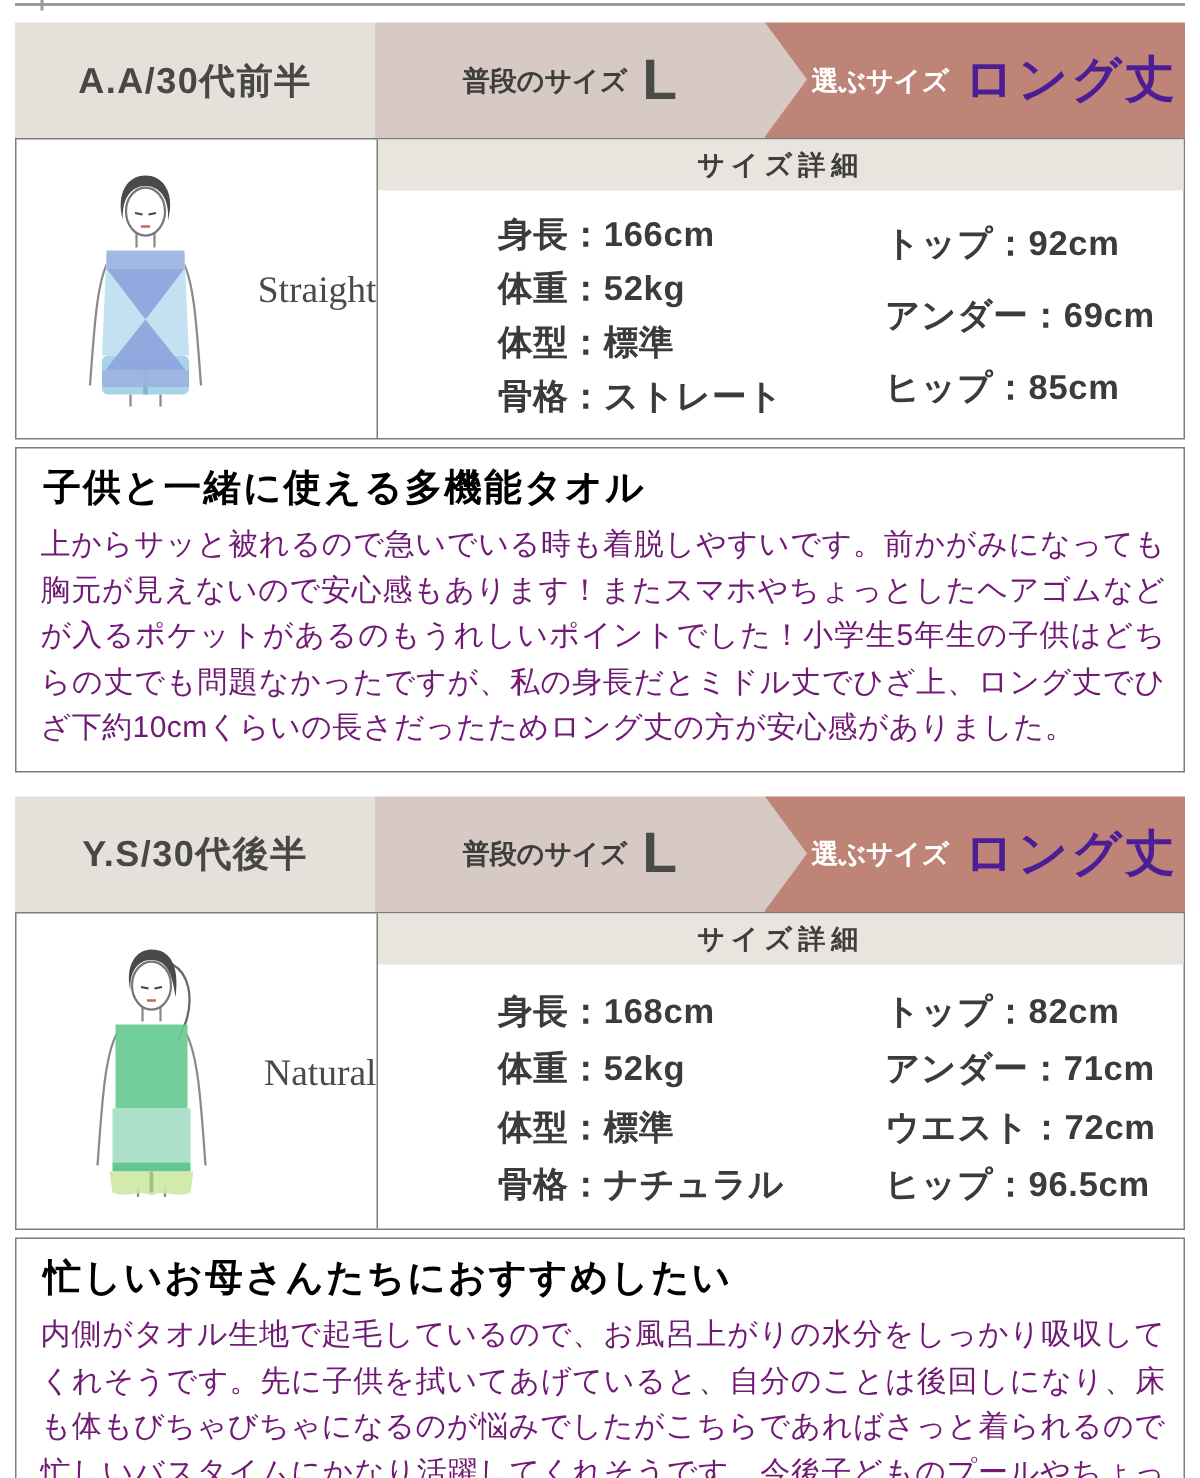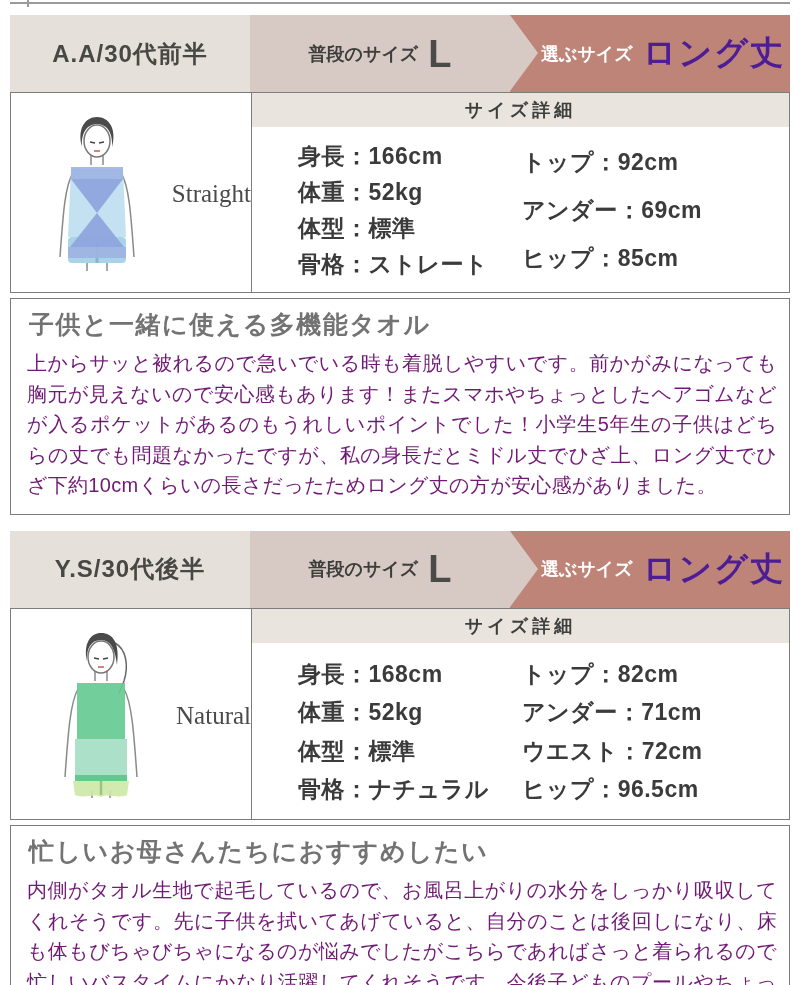--- a/index.html
+++ b/index.html
@@ -29,28 +29,28 @@
   
   .card-body{display:flex;border:1px solid #7c7c7c;min-height:199px;background:#fff;}
   .card.second .card-body{min-height:210px;}
   .figure-cell{width:240px;border-right:1px solid #7c7c7c;display:flex;flex-direction:row;
     align-items:center;justify-content:flex-end;padding:5px 0 2px;}
   .figure-label{font-family:"Liberation Serif","DejaVu Serif",serif;font-size:25px;color:#4a4a4a;line-height:1.1;}
   .detail-cell{flex:1;display:flex;flex-direction:column;}
   .detail-title{background:#eae4df;height:34px;display:flex;align-items:center;justify-content:center;
     font-size:18px;font-weight:700;color:#3e3e3c;letter-spacing:4px;}
   .stats{display:flex;flex:1;padding:12px 4px 10px 46px;}
-  .stats .col{display:flex;flex-direction:column;justify-content:space-around;}
+  .stats .col{display:flex;flex-direction:column;justify-content:space-around;margin-left:34px;}
   .col-left{width:46%;}
   .col-right{flex:1;}
   .stat{font-size:23px;font-weight:700;color:#3b3b3b;letter-spacing:0.5px;white-space:nowrap;}
 
   
   .review-box{border:1px solid #7c7c7c;margin-top:5px;padding:7px 12px 13px 10px;background:#fff;}
-  .review-title{color:#737373;font-size:25px;font-weight:700;letter-spacing:1.5px;margin:2px 0 7px 8px;}
+  .review-title{color:#000000;font-size:25px;font-weight:700;letter-spacing:1.5px;margin:2px 0 7px 8px;}
   .review-body{margin:0 0 0 6px;font-size:20px;color:#701a75;line-height:1.53;letter-spacing:0.3px;
     text-align:justify;}
 
   svg{display:block;}
 </style>
 </head>
 <body>
 
 <div class="page">
 

